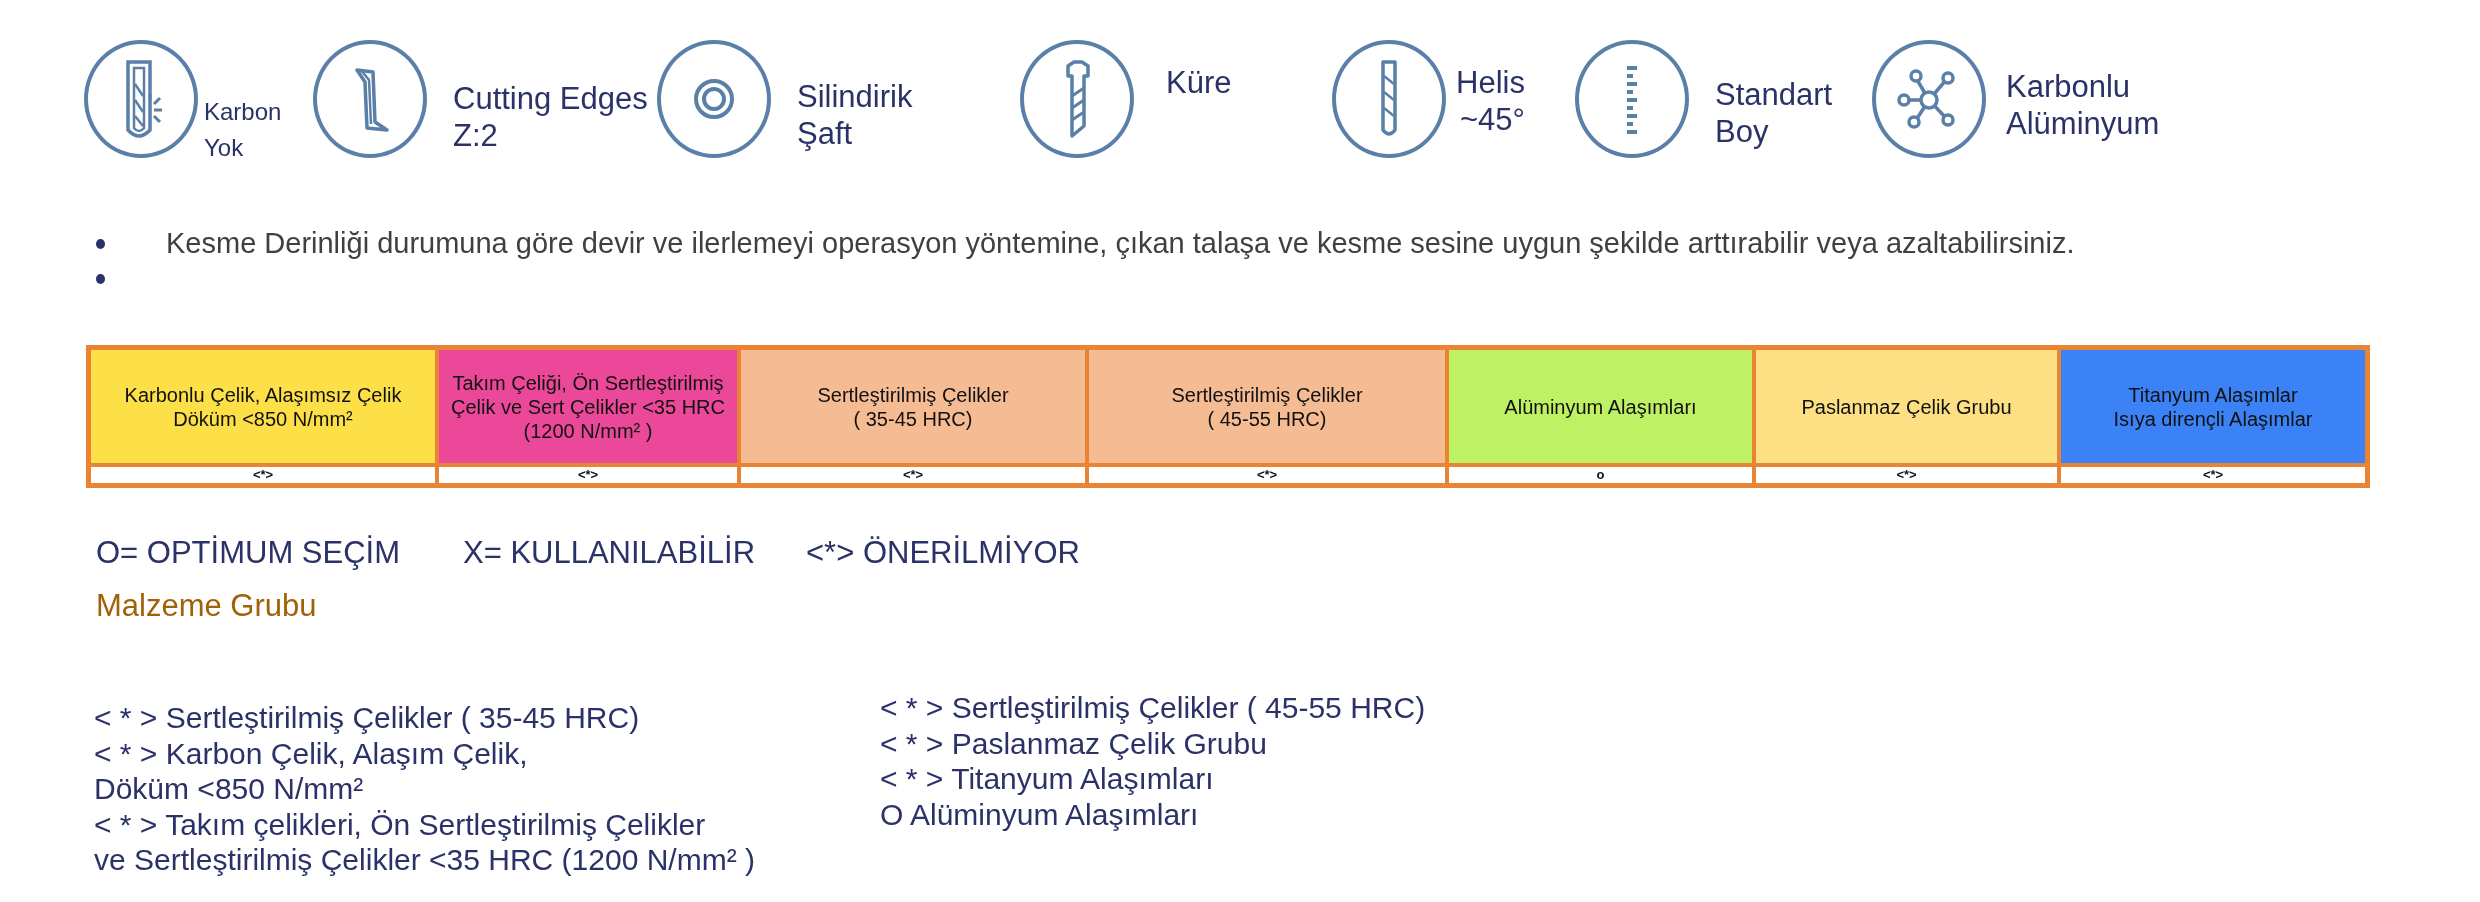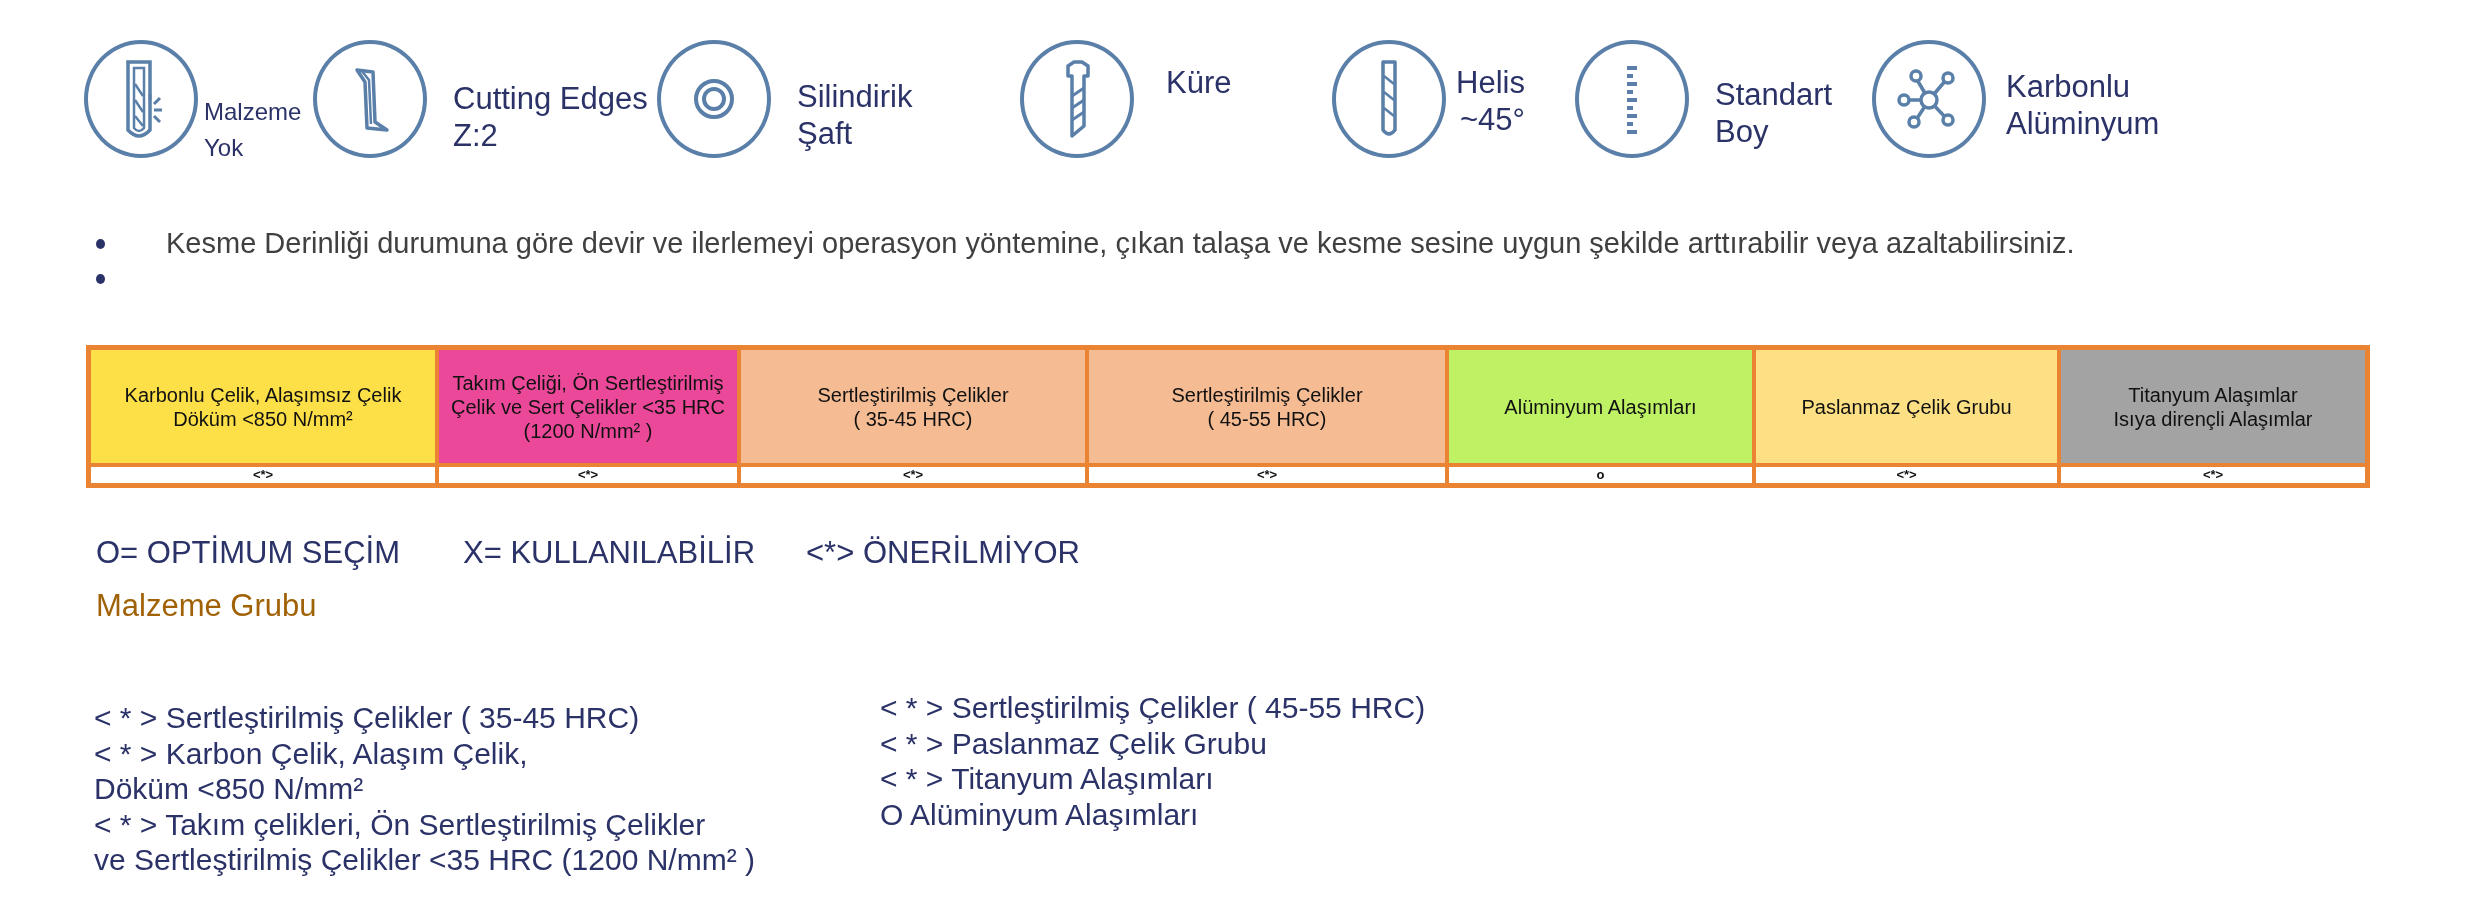--- a/index.html
+++ b/index.html
@@ -40,21 +40,21 @@
       <svg viewBox="0 0 106 110">
           <g fill="none" stroke="#5a7fa8" stroke-width="3.5">
         <path d="M40 18 H62 V86 Q51 98 40 86 Z"></path>
             <path d="M46 24 H56 V84 Q51 90 46 84 Z" stroke-width="2.5"></path>
         <path d="M47 40 L55 52 M47 56 L55 68 M47 72 L55 82" stroke-width="2.5"></path>
         <path d="M66 66 L74 66 M66 60 L72 54 M66 72 L72 78 M62 56 L62 50" stroke-width="3"></path>
       </g>
         </svg>
     </div>
     <div class="feat-label small" style="left:120px; top:54px;">
-      <span>Malzeme</span>
+      <span>Karbon</span>
         <span>Yok</span>
     </div>
   </div>
 
   <div class="feat" style="left:313px;">
     <div class="circle">
       <svg viewBox="0 0 106 110">
           <g fill="none" stroke="#5a7fa8" stroke-width="3.5" stroke-linejoin="round">
         <path d="M40 26 L56 28 L58 78 L70 86 L50 84 L48 38 Z"></path>
             <path d="M44 26 L52 36 L54 80" stroke-width="2.5"></path>
@@ -183,21 +183,21 @@
     <td style="width:356px; background:#f5bb92;">
       <div>Sertleştirilmiş Çelikler</div>
           <div>( 45-55 HRC)</div>
     </td>
     <td style="width:303px; background:#bef264;">
       <div>Alüminyum Alaşımları</div>
     </td>
     <td style="width:301px; background:#fddf84;">
       <div>Paslanmaz Çelik Grubu</div>
     </td>
-    <td style="width:304px; background:#a3a3a3;">
+    <td style="width:304px; background:#3b82f6;">
       <div>Titanyum Alaşımlar</div>
           <div>Isıya dirençli Alaşımlar</div>
     </td>
   </tr>
   <tr class="vals">
     <td>&lt;*&gt;</td>
     <td>&lt;*&gt;</td>
     <td>&lt;*&gt;</td>
     <td>&lt;*&gt;</td>
     <td>o</td>

